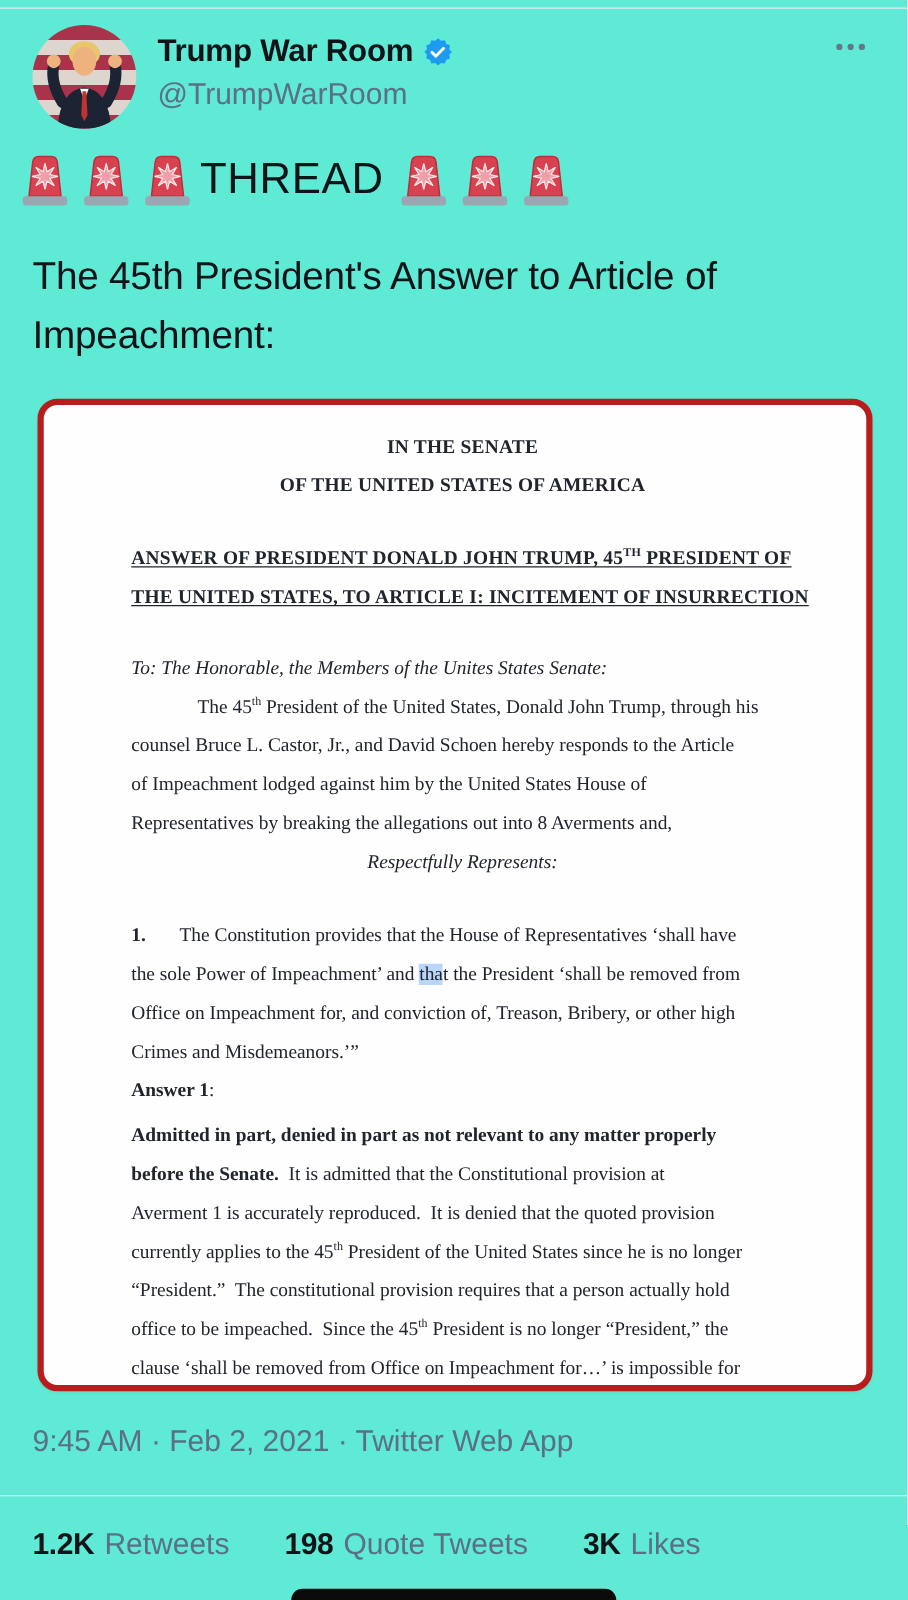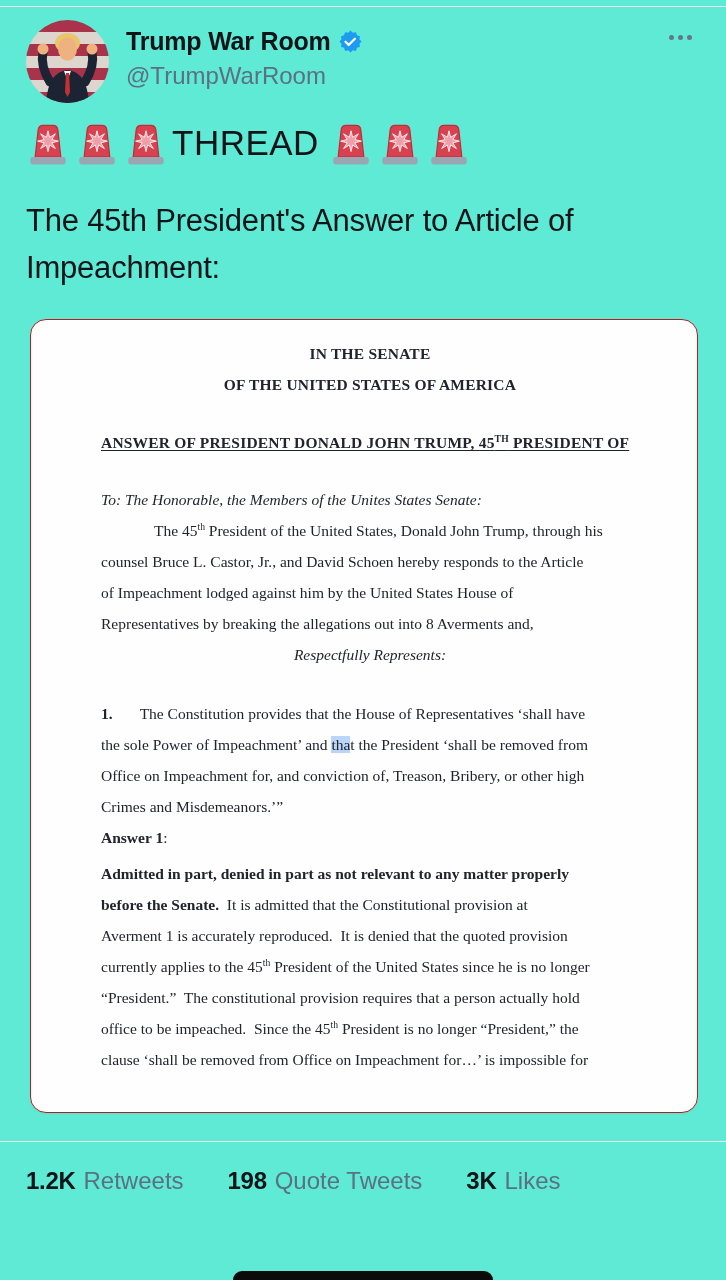--- a/index.html
+++ b/index.html
@@ -20,32 +20,32 @@
   .avatar svg { display:block; }
   .author-block { margin-left:17px; padding-top:7px; }
   .name-row { display:flex; align-items:center; gap:7px; }
   .author-name { font-size:25px; font-weight:bold; color:#0f1419; letter-spacing:-0.2px; }
   .verified { width:25px; height:25px; display:inline-block; }
   .author-handle { font-size:24px; color:#5b7083; margin-top:6px; }
   .more-btn { position:absolute; right:30px; top:24px; display:flex; gap:4px; cursor:pointer; padding:4px; }
   .more-btn .dot { width:5px; height:5px; border-radius:50%; background:#657786; }
 
   
-  .thread-row { display:flex; align-items:center; padding:0 26px; margin-top:17px; height:46px; }
+  .thread-row { display:flex; align-items:center; padding:0 14px; margin-top:17px; height:46px; }
   .siren-group { display:flex; align-items:flex-end; gap:5px; }
   .siren-group svg { display:block; }
   .thread-label { font-size:35px; color:#0f1419; letter-spacing:0.5px; margin:0 10px 0 4px; font-weight:400; }
 
   
   .tweet-body { padding:0 26px; margin-top:31px; font-size:31px; line-height:47px; color:#0f1419; letter-spacing:-0.2px; }
 
   
   .doc-card {
     margin:28px 26px 0 30px; width:668px; height:794px;
-    background:#fffeff; border:1px solid #b91c1c; border-radius:16px;
+    background:#fffeff; border:5px solid #b91c1c; border-radius:16px;
     box-shadow:0 1px 2px rgba(0,0,0,0.04);
     overflow:hidden; cursor:pointer;
     font-family:"Liberation Serif", serif; color:#20242c;
     padding:18px 58px 0 70px; font-size:15.5px;
   }
   .doc-heading { text-align:center; font-weight:bold; line-height:18px; letter-spacing:0.2px; }
   .doc-title { margin-top:27px; font-weight:bold; line-height:19px; letter-spacing:0.2px; }
   .doc-title .docline { text-decoration:underline; text-underline-offset:2px; }
   .doc-flow { margin-top:26px; }
   .docline { line-height:31px; white-space:nowrap; }
@@ -150,20 +150,21 @@
 
   <div class="tweet-body">The 45th President's Answer to Article of Impeachment:</div>
 
   <div class="doc-card">
     <div class="doc-heading">
       <div class="docline">IN THE SENATE</div>
       <div class="docline">OF THE UNITED STATES OF AMERICA</div>
     </div>
     <div class="doc-title">
       <div class="docline"><span>ANSWER OF PRESIDENT DONALD JOHN TRUMP, 45</span><span class="sup">TH</span><span> PRESIDENT OF</span></div>
+      <div class="docline"><span>THE UNITED STATES, TO ARTICLE I: INCITEMENT OF INSURRECTION</span></div>
     </div>
     <div class="doc-flow">
       <div class="docline"><span class="i">To: </span><span class="i u">The Honorable, the Members of the Unites States Senate:</span></div>
       <div class="doc-para1">
           <div class="docline"><span>The 45</span><span class="sup">th</span><span> President of the United States, Donald John Trump, through his</span></div>
           <div class="docline"><span>counsel Bruce L. Castor, Jr., and David Schoen hereby responds to the Article</span></div>
           <div class="docline"><span>of Impeachment lodged against him by the United States House of</span></div>
           <div class="docline"><span>Representatives by breaking the allegations out into 8 Averments and,</span></div>
         </div>
       <div class="docline doc-represents"><span class="i">Respectfully Represents:</span></div>
@@ -180,20 +181,21 @@
           <div class="docline"><span>Averment 1 is accurately reproduced.&nbsp; It is denied that the quoted provision</span></div>
           <div class="docline"><span>currently applies to the 45</span><span class="sup">th</span><span> President of the United States since he is no longer</span></div>
           <div class="docline"><span>“President.”&nbsp; The constitutional provision requires that a person actually hold</span></div>
           <div class="docline"><span>office to be impeached.&nbsp; Since the 45</span><span class="sup">th</span><span> President is no longer “President,” the</span></div>
           <div class="docline"><span>clause ‘shall be removed from Office on Impeachment for…’ is impossible for</span></div>
         </div>
 
     </div>
   </div>
 
+  <div class="timestamp">9:45 AM · Feb 2, 2021 · Twitter Web App</div>
 
   <div class="divider"></div>
 
   <div class="stats-row">
     <span class="stat">
       <span class="value">1.2K</span>
       <span class="label">Retweets</span>
     </span>
     <span class="stat">
       <span class="value">198</span>

